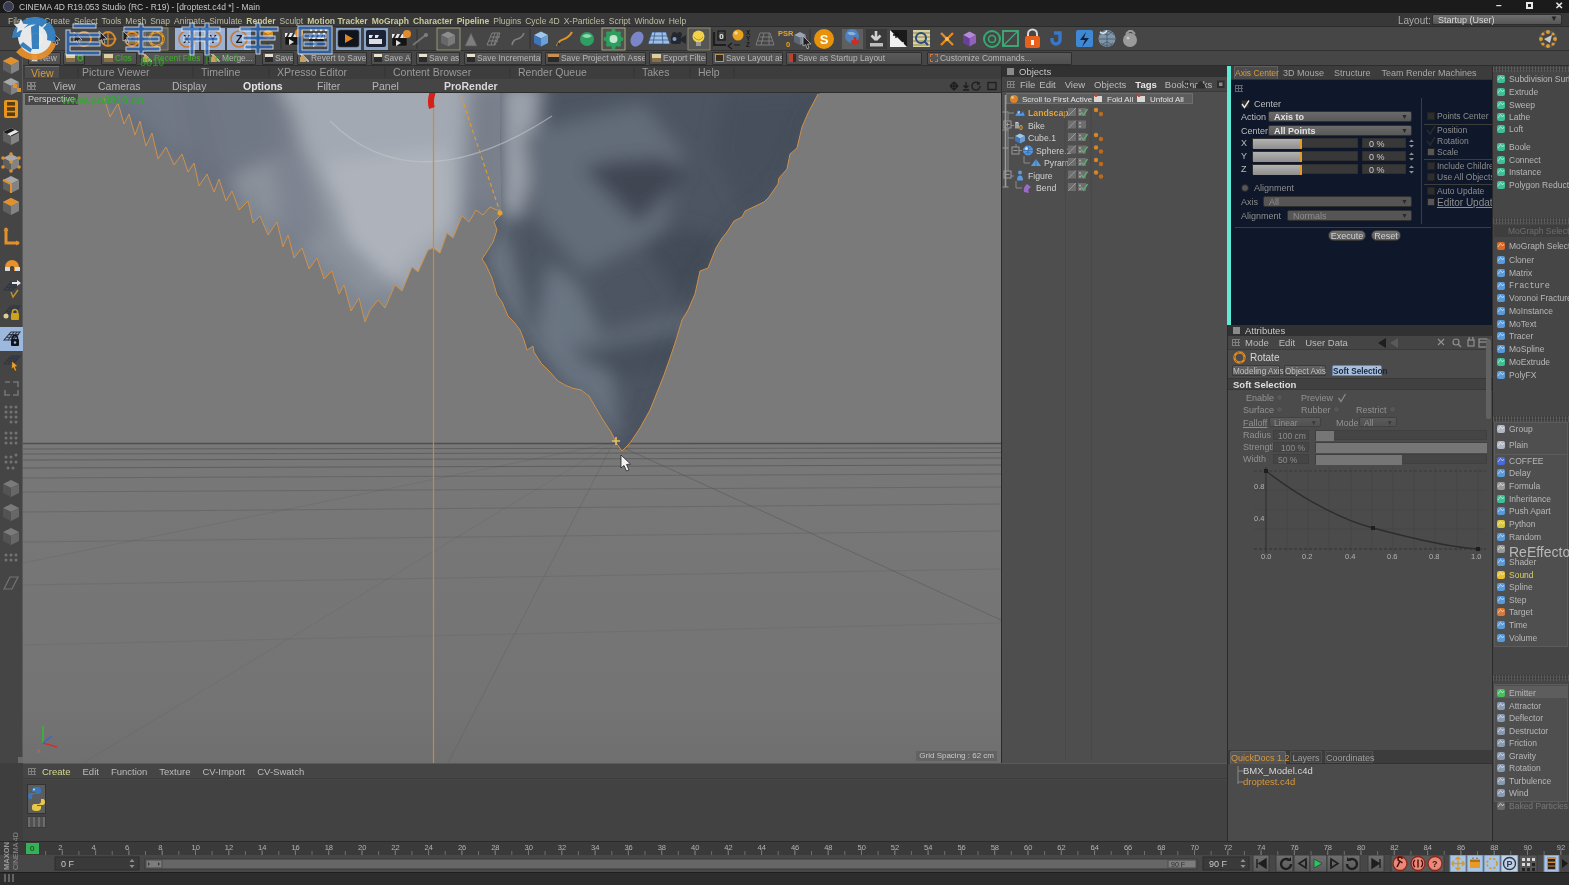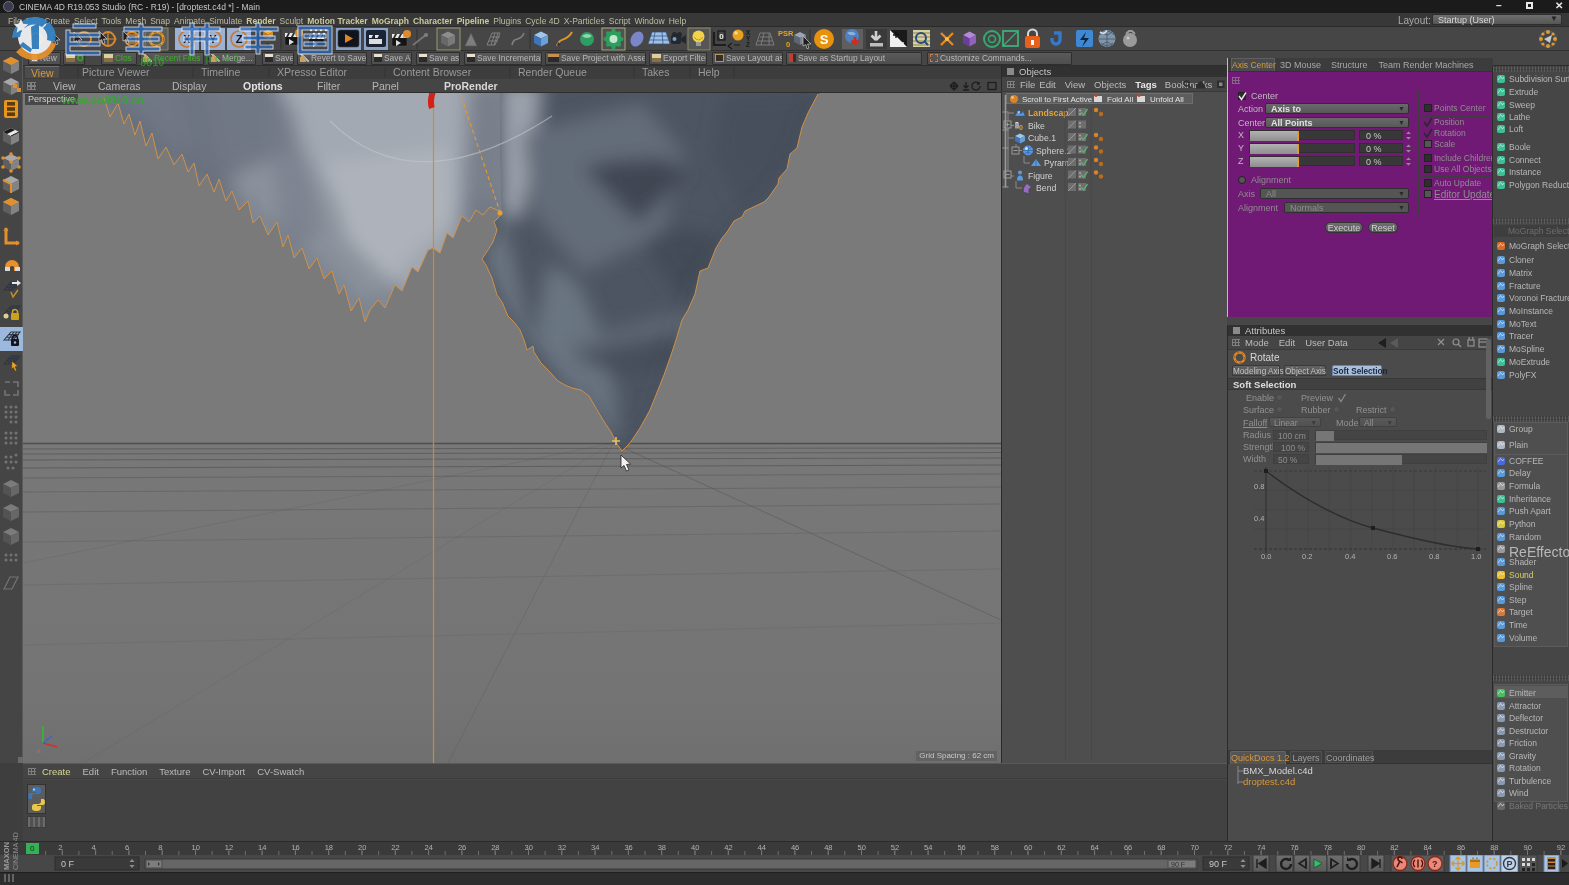--- a/index.html
+++ b/index.html
@@ -747,21 +747,21 @@
       <line x1="3.5" y1="3" x2="3.5" y2="95" stroke="#9a9a9a" stroke-width="1.6"></line>
       <g stroke="#9a9a9a" stroke-width="1">
           <line x1="0.5" y1="20" x2="6.5" y2="20"></line>
           <line x1="0.5" y1="38" x2="6.5" y2="38"></line>
           <line x1="0.5" y1="56" x2="6.5" y2="56"></line>
           <line x1="0.5" y1="95" x2="6.5" y2="95"></line>
         </g>
     </svg>
   </div>
 
-  <div id="axispanel" class="abs" style="left:1227px;top:58px;width:265px;height:259px;background:#701a75;border-left:1px solid #5eead4;">
+  <div id="axispanel" class="abs" style="left:1227px;top:66px;width:265px;height:259px;background:#0f172a;border-left:4px solid #5eead4;">
     <style>
       .axlbl{position:absolute;font-size:9px;color:#bdbdbd;white-space:nowrap;}
       .axdd{position:absolute;height:11px;background:linear-gradient(#6a6a6a,#585858);border:1px solid #2f2f2f;border-radius:2px;font-size:9px;line-height:10px;color:#e2e2e2;padding-left:5px;}
       .axdd .ar{position:absolute;right:3px;top:0;font-size:7px;color:#2a2a2a;}
       .axdis{background:#555555;color:#8e8e8e;}
       .cb{position:absolute;width:8px;height:8px;background:#2e2e2e;border:1px solid #222;}
       .slid{position:absolute;height:10px;background:#383838;border:1px solid #2f2f2f;}
       .glbl{color:#8e8e8e;}
       .sep{position:absolute;height:1px;background:#3d3d3d;}
     </style>
@@ -1034,21 +1034,21 @@
     <div class="abs txt" style="left:16px;top:189px;font-size:8.5px;color:#b8b8b8;">Cloner</div>
     <svg class="abs" style="left:3px;top:202px;" width="10" height="10">
         <rect x="1" y="1" width="8" height="8" rx="2" fill="#5a9ad8"></rect>
         <path d="M2,6 l2.5,-3.5 2,2.5 1.5,-2" stroke="#ffffff" stroke-width="0.8" fill="none" opacity="0.7"></path>
       </svg>
     <div class="abs txt" style="left:16px;top:202px;font-size:8.5px;color:#b8b8b8;">Matrix</div>
     <svg class="abs" style="left:3px;top:215px;" width="10" height="10">
         <rect x="1" y="1" width="8" height="8" rx="2" fill="#5a9ad8"></rect>
         <path d="M2,6 l2.5,-3.5 2,2.5 1.5,-2" stroke="#ffffff" stroke-width="0.8" fill="none" opacity="0.7"></path>
       </svg>
-    <div class="abs txt" style="left:16px;top:215px;font-size:8.5px;color:#b8b8b8;">Fracture</div>
+    <div class="abs txt" style="left:16px;top:215px;font-size:8.5px;color:#b8b8b8;font-family:Liberation Mono, monospace;">Fracture</div>
     <svg class="abs" style="left:3px;top:227px;" width="10" height="10">
         <rect x="1" y="1" width="8" height="8" rx="2" fill="#5a9ad8"></rect>
         <path d="M2,6 l2.5,-3.5 2,2.5 1.5,-2" stroke="#ffffff" stroke-width="0.8" fill="none" opacity="0.7"></path>
       </svg>
     <div class="abs txt" style="left:16px;top:227px;font-size:8.5px;color:#b8b8b8;">Voronoi Fracture</div>
     <svg class="abs" style="left:3px;top:240px;" width="10" height="10">
         <rect x="1" y="1" width="8" height="8" rx="2" fill="#5a9ad8"></rect>
         <path d="M2,6 l2.5,-3.5 2,2.5 1.5,-2" stroke="#ffffff" stroke-width="0.8" fill="none" opacity="0.7"></path>
       </svg>
     <div class="abs txt" style="left:16px;top:240px;font-size:8.5px;color:#b8b8b8;">MoInstance</div>

